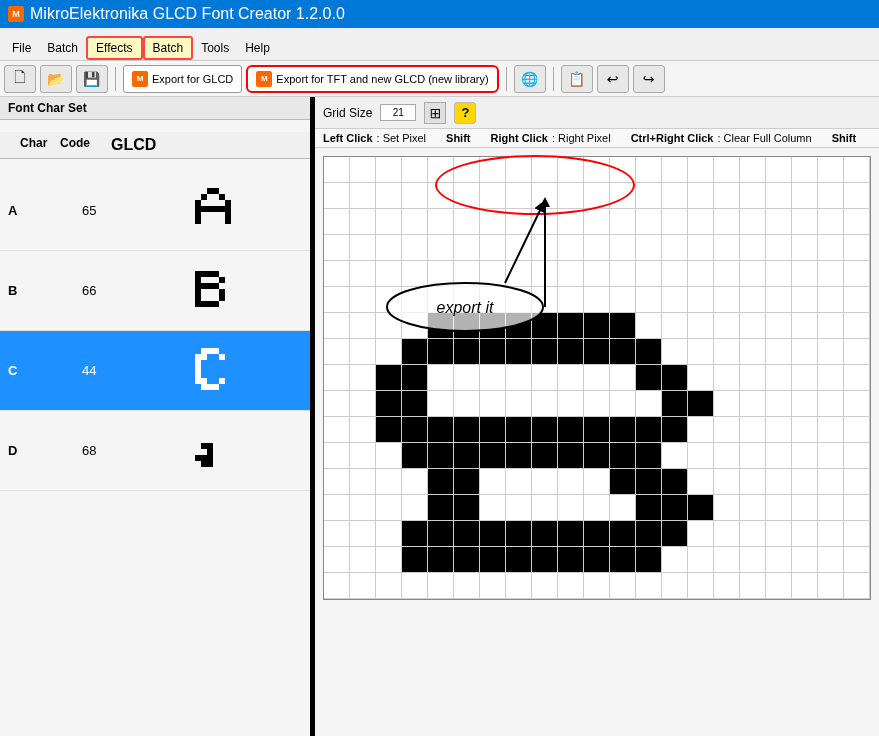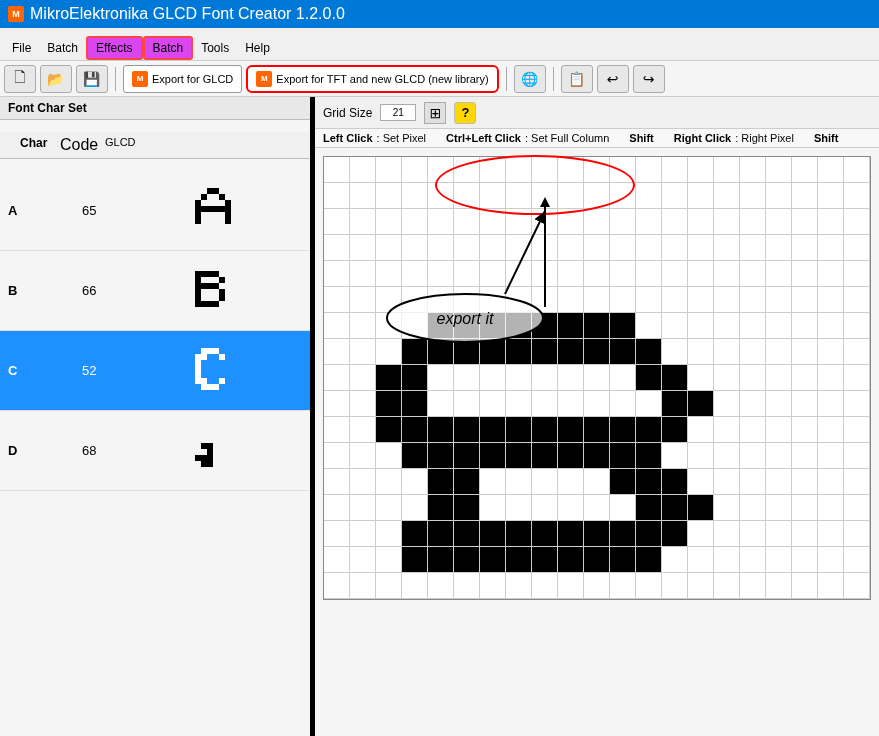--- a/index.html
+++ b/index.html
@@ -30,21 +30,21 @@
     }
     .menu-item {
       padding: 3px 8px;
       cursor: pointer;
       font-size: 12px;
       color: #000;
     }
     .menu-item.highlighted {
       border: 2px solid #ff4444;
       border-radius: 3px;
-      background: #d946ef;
+      background: #fef9c3;
     }
 
     
     .toolbar {
       background: #f5f5f5;
       border-bottom: 1px solid #ccc;
       display: flex;
       align-items: center;
       height: 36px;
       padding: 2px 4px;
@@ -101,22 +101,22 @@
       font-weight: bold;
       font-size: 12px;
     }
     .char-table-header {
       display: flex;
       border-bottom: 1px solid #bbb;
       background: #f0f0f0;
       padding: 2px 12px;
     }
     .char-col { width: 40px; padding: 2px 8px; font-weight: bold; font-size: 12px; }
-    .code-col { width: 45px; padding: 2px 8px; font-weight: normal; font-size: 16px; }
-    .glcd-col { flex: 1; padding: 2px 8px; font-weight: normal; font-size: 11px; }
+    .code-col { width: 45px; padding: 2px 8px; font-weight: bold; font-size: 12px; }
+    .glcd-col { flex: 1; padding: 2px 8px; font-weight: bold; font-size: 16px; margin-left: 6px; }
 
     .char-list { overflow-y: auto; flex: 1; }
     .char-row {
       display: flex;
       align-items: center;
       border-bottom: 1px solid #e0e0e0;
       padding: 4px 0;
       min-height: 80px;
     }
     .char-row.selected {
@@ -322,21 +322,21 @@
             <rect x="8" y="38" width="6" height="6" fill="#000"></rect>
             <rect x="14" y="38" width="6" height="6" fill="#000"></rect>
             <rect x="20" y="38" width="6" height="6" fill="#000"></rect>
             <rect x="26" y="38" width="6" height="6" fill="#000"></rect>
           </svg>
         </div>
       </div>
 
       <div class="char-row selected">
         <div class="char-label">C</div>
-        <div class="char-code">52</div>
+        <div class="char-code">44</div>
         <div class="char-preview">
           <svg width="55" height="55" viewBox="0 0 55 55">
 
             <rect x="14" y="5" width="6" height="6" fill="#fff"></rect>
             <rect x="20" y="5" width="6" height="6" fill="#fff"></rect>
             <rect x="26" y="5" width="6" height="6" fill="#fff"></rect>
             <rect x="8" y="11" width="6" height="6" fill="#fff"></rect>
             <rect x="14" y="11" width="6" height="6" fill="#fff"></rect>
             <rect x="32" y="11" width="6" height="6" fill="#fff"></rect>
             <rect x="8" y="17" width="6" height="6" fill="#fff"></rect>
@@ -380,31 +380,31 @@
       <div class="grid-icon">⊞</div>
       <div class="help-icon">?</div>
     </div>
 
     <div class="instructions-bar">
       <div class="instruction-item">
         <span class="instruction-key">Left Click</span>
         <span>: Set Pixel</span>
       </div>
       <div class="instruction-item">
-        <span class="instruction-key">Ctrl+Left Click</span>
-        <span>: Set Full Column</span>
-      </div>
-      <div class="instruction-item">
         <span class="instruction-key">Shift</span>
       </div>
       <div class="instruction-item">
         <span class="instruction-key">Right Click</span>
         <span>: Right Pixel</span>
       </div>
       <div class="instruction-item">
+        <span class="instruction-key">Ctrl+Right Click</span>
+        <span>: Clear Full Column</span>
+      </div>
+      <div class="instruction-item">
         <span class="instruction-key">Shift</span>
       </div>
     </div>
 
     <div class="grid-editor">
       <div id="pixel-grid" class="pixel-grid" style="grid-template-columns: repeat(21, 26px);">
           <div class="grid-cell empty"></div>
           <div class="grid-cell empty"></div>
           <div class="grid-cell empty"></div>
           <div class="grid-cell empty"></div>
@@ -759,21 +759,21 @@
           <div class="grid-cell empty"></div>
           <div class="grid-cell empty"></div>
           <div class="grid-cell empty"></div>
           <div class="grid-cell empty"></div>
           <div class="grid-cell empty"></div>
         </div>
     </div>
 
     <div style="position:absolute; top:58px; left:120px; width:200px; height:60px; border:2px solid red; border-radius:50%; pointer-events:none;"></div>
 
-    <div style="position:absolute; top:194px; left:70px; pointer-events:none;">
+    <div style="position:absolute; top:183px; left:70px; pointer-events:none;">
       
       <svg width="160" height="55" style="overflow:visible;">
         <ellipse cx="80" cy="27" rx="78" ry="24" fill="white" fill-opacity="0.7" stroke="black" stroke-width="2"></ellipse>
         <text x="80" y="33" text-anchor="middle" font-size="16" font-style="italic" fill="black">export it</text>
 
         <line x1="120" y1="3" x2="160" y2="-80" stroke="black" stroke-width="2" marker-end="url(#arr)"></line>
         <defs>
           <marker id="arr" markerWidth="8" markerHeight="8" refX="6" refY="3" orient="auto">
             <path d="M0,0 L0,6 L6,3 z" fill="black"></path>
           </marker>

